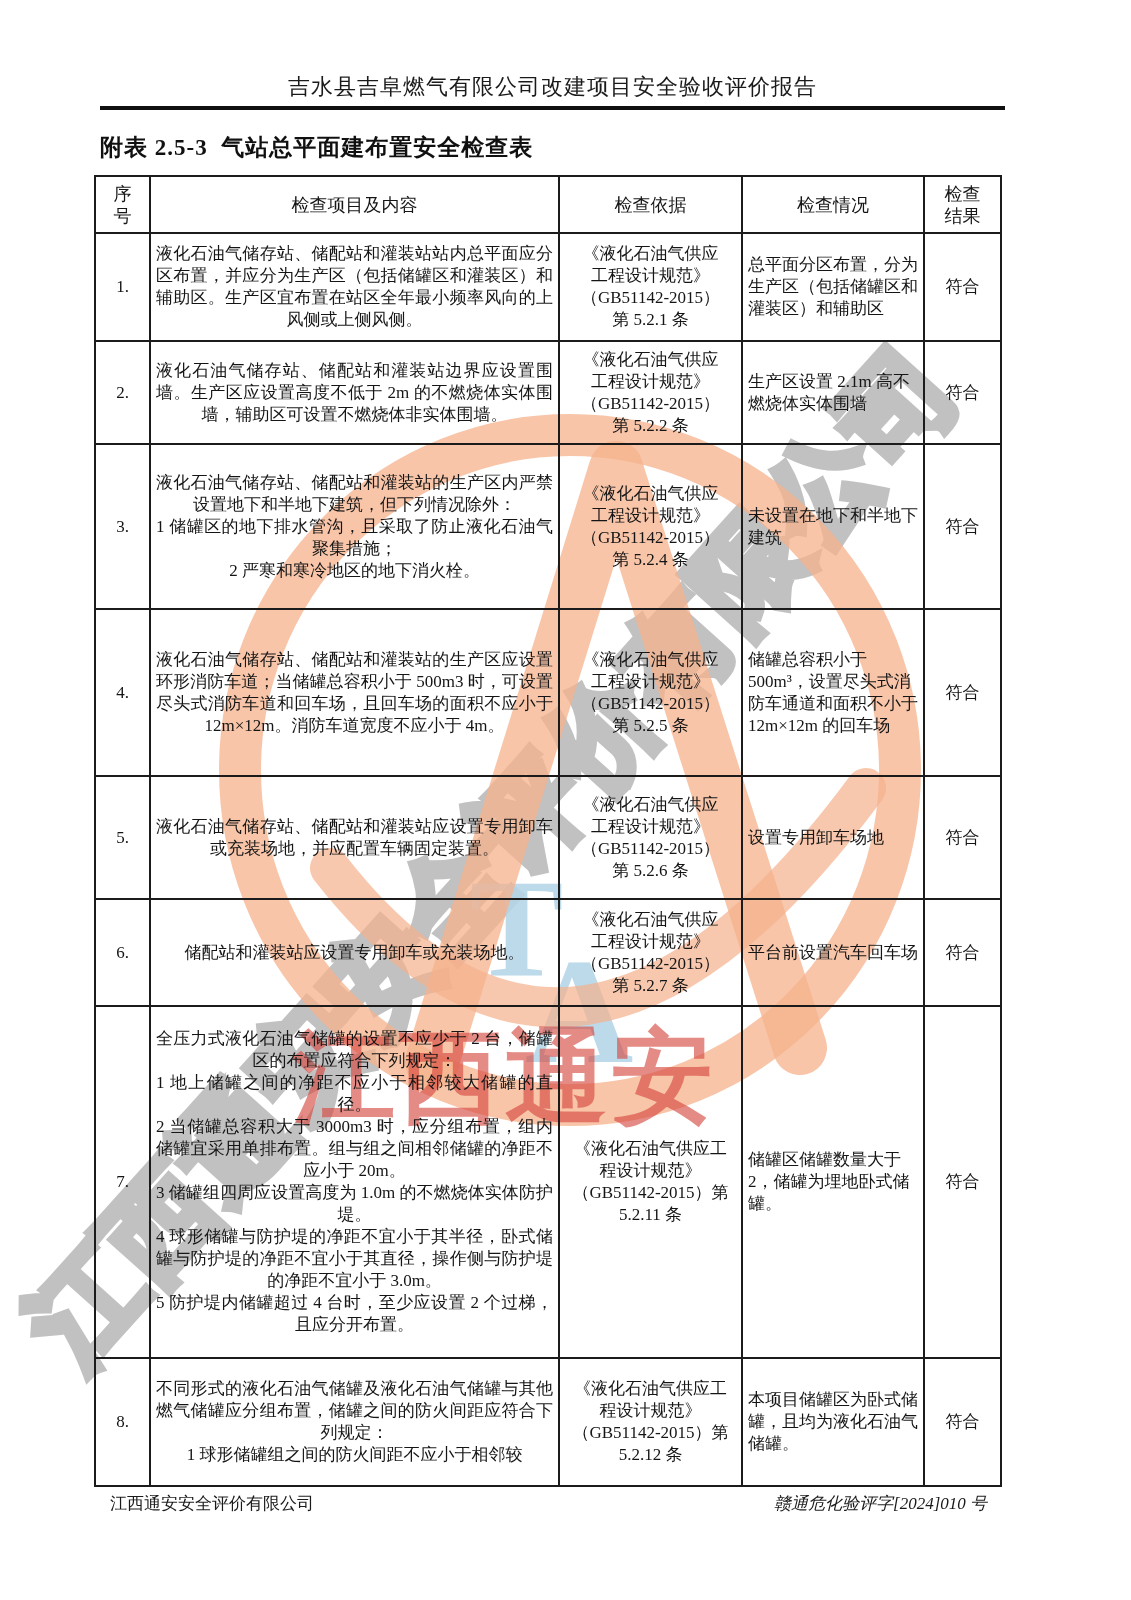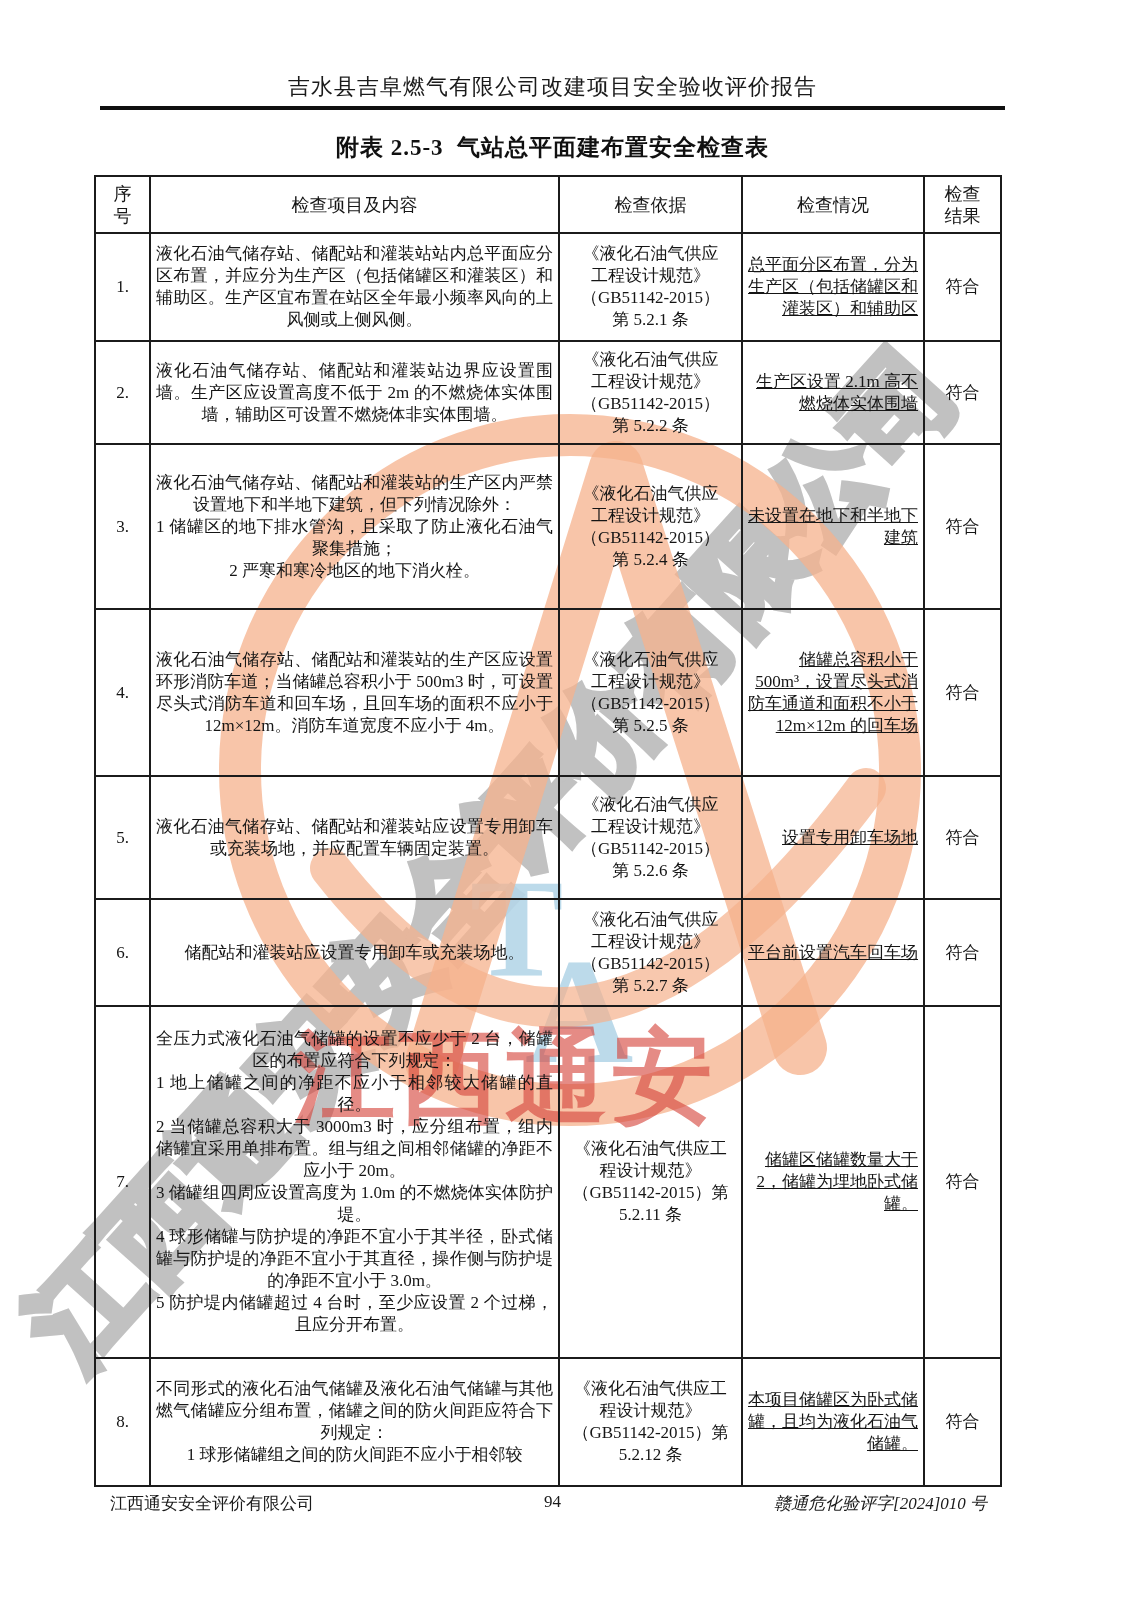--- a/index.html
+++ b/index.html
@@ -21,21 +21,21 @@
   .page-header{
     position:absolute;left:100px;top:72px;width:905px;
     text-align:center;font-size:22px;letter-spacing:1px;color:#1a1a1a;
   }
   .header-rule{
     position:absolute;left:100px;top:106px;width:905px;height:4px;
     background:#101010;
   }
   .doc-title{
     position:absolute;left:100px;top:132px;width:905px;
-    text-align:center;font-size:23px;font-weight:bold;letter-spacing:1px;
+    font-size:23px;font-weight:bold;letter-spacing:1px;
     white-space:pre;color:#101010;
   }
   table.checklist{
     position:absolute;left:94px;top:175px;width:906px;
     border-collapse:collapse;table-layout:fixed;
     background:transparent;
   }
   table.checklist th,table.checklist td{
     border:2px solid #1b1b1b;
     padding:1px 5px;
@@ -54,21 +54,21 @@
   tbody tr:nth-child(2){height:103px;}
   tbody tr:nth-child(3){height:165px;}
   tbody tr:nth-child(4){height:167px;}
   tbody tr:nth-child(5){height:123px;}
   tbody tr:nth-child(6){height:107px;}
   tbody tr:nth-child(7){height:352px;}
   tbody tr:nth-child(8){height:128px;}
   .c-no{text-align:center;}
   .c-item{text-align:justify;text-align-last:center;white-space:pre-line;padding:1px 7px;}
   .c-basis{text-align:center;white-space:pre-line;border-radius:27px;}
-  .c-sit{text-align:right;padding:1px 8px;text-decoration:underline;}
+  .c-sit{text-align:left;padding:1px 8px;}
   .c-res{text-align:center;margin-left:12px;}
   .page-footer{
     position:absolute;left:100px;top:1492px;width:905px;height:26px;
     font-size:17px;color:#1a1a1a;
   }
   .footer-left{position:absolute;left:10px;top:0;}
   .footer-center{position:absolute;left:0;width:100%;text-align:center;top:0;}
   .footer-right{position:absolute;right:18px;top:0;font-style:italic;}
 </style>
 </head>
@@ -202,17 +202,16 @@
 （GB51142-2015）第
 5.2.12 条</td>
             <td class="c-sit">本项目储罐区为卧式储罐，且均为液化石油气储罐。</td>
             <td class="c-res">符合</td>
           </tr>
         </tbody>
     </table>
 
     <div class="page-footer">
       <span class="footer-left">江西通安安全评价有限公司</span>
-      <span class="footer-center">94</span>
       <span class="footer-right">赣通危化验评字[2024]010 号</span>
     </div>
   </div>
 </div>
 
 </body></html>

